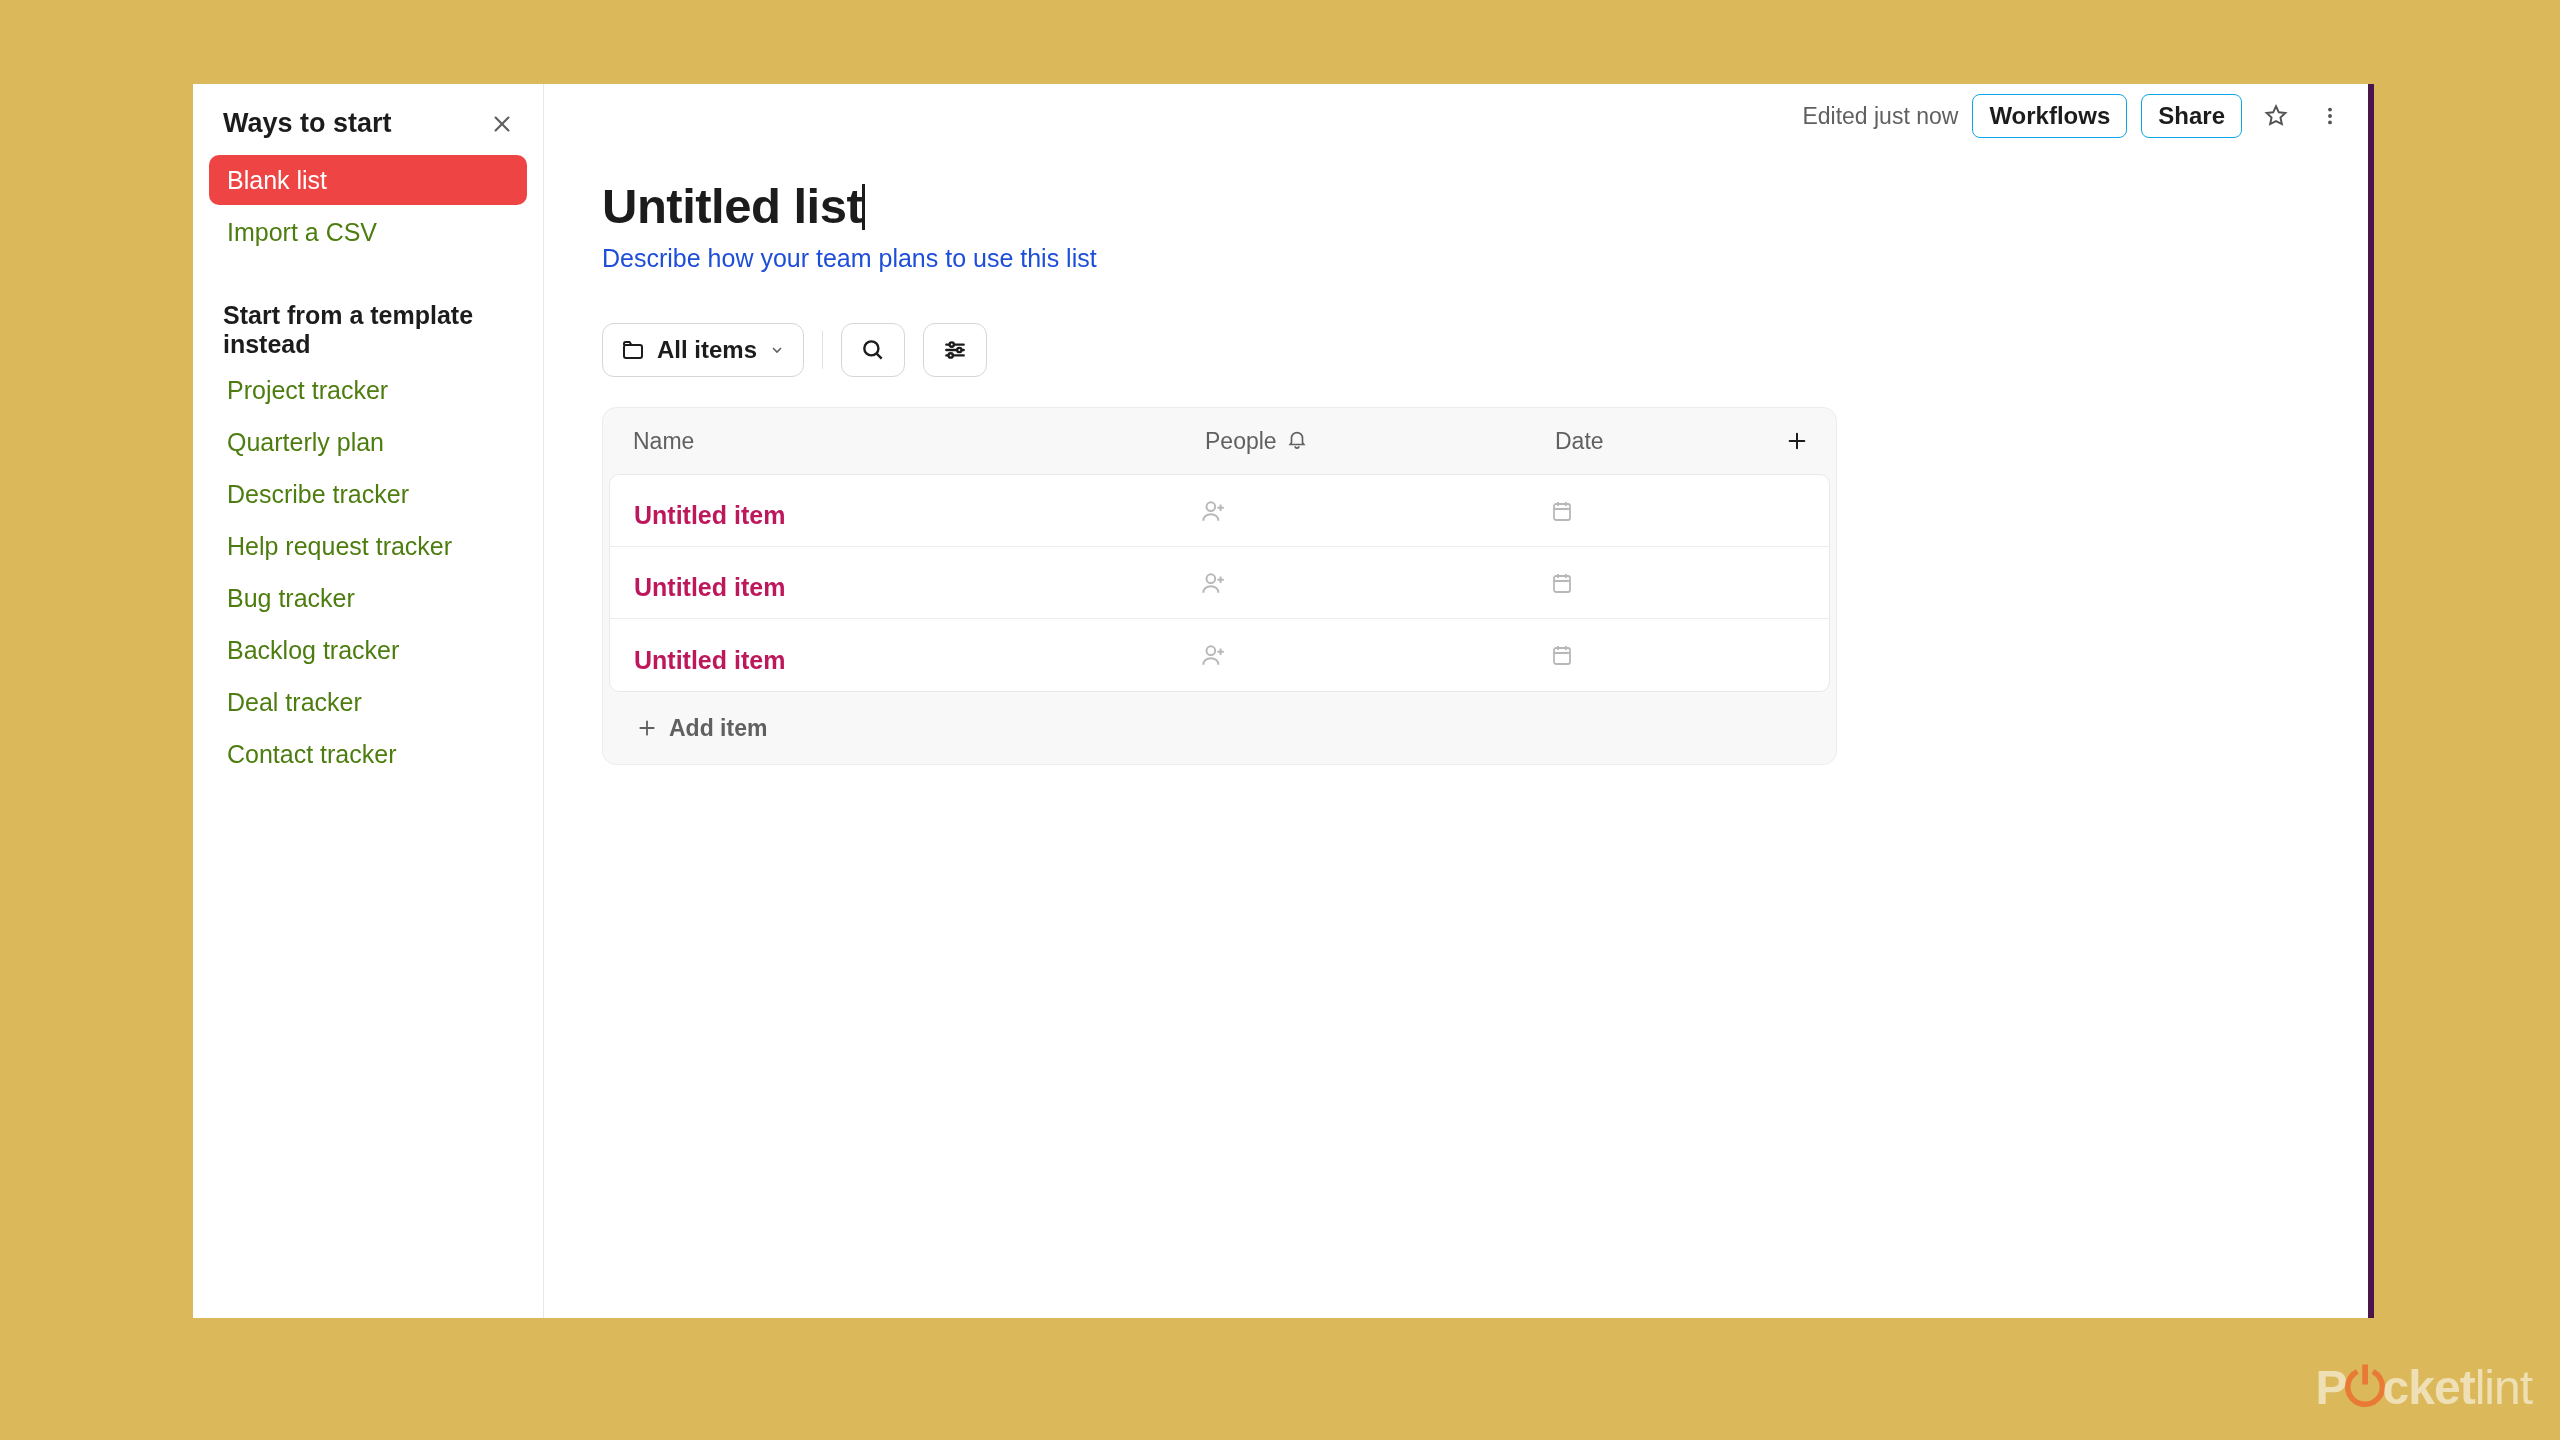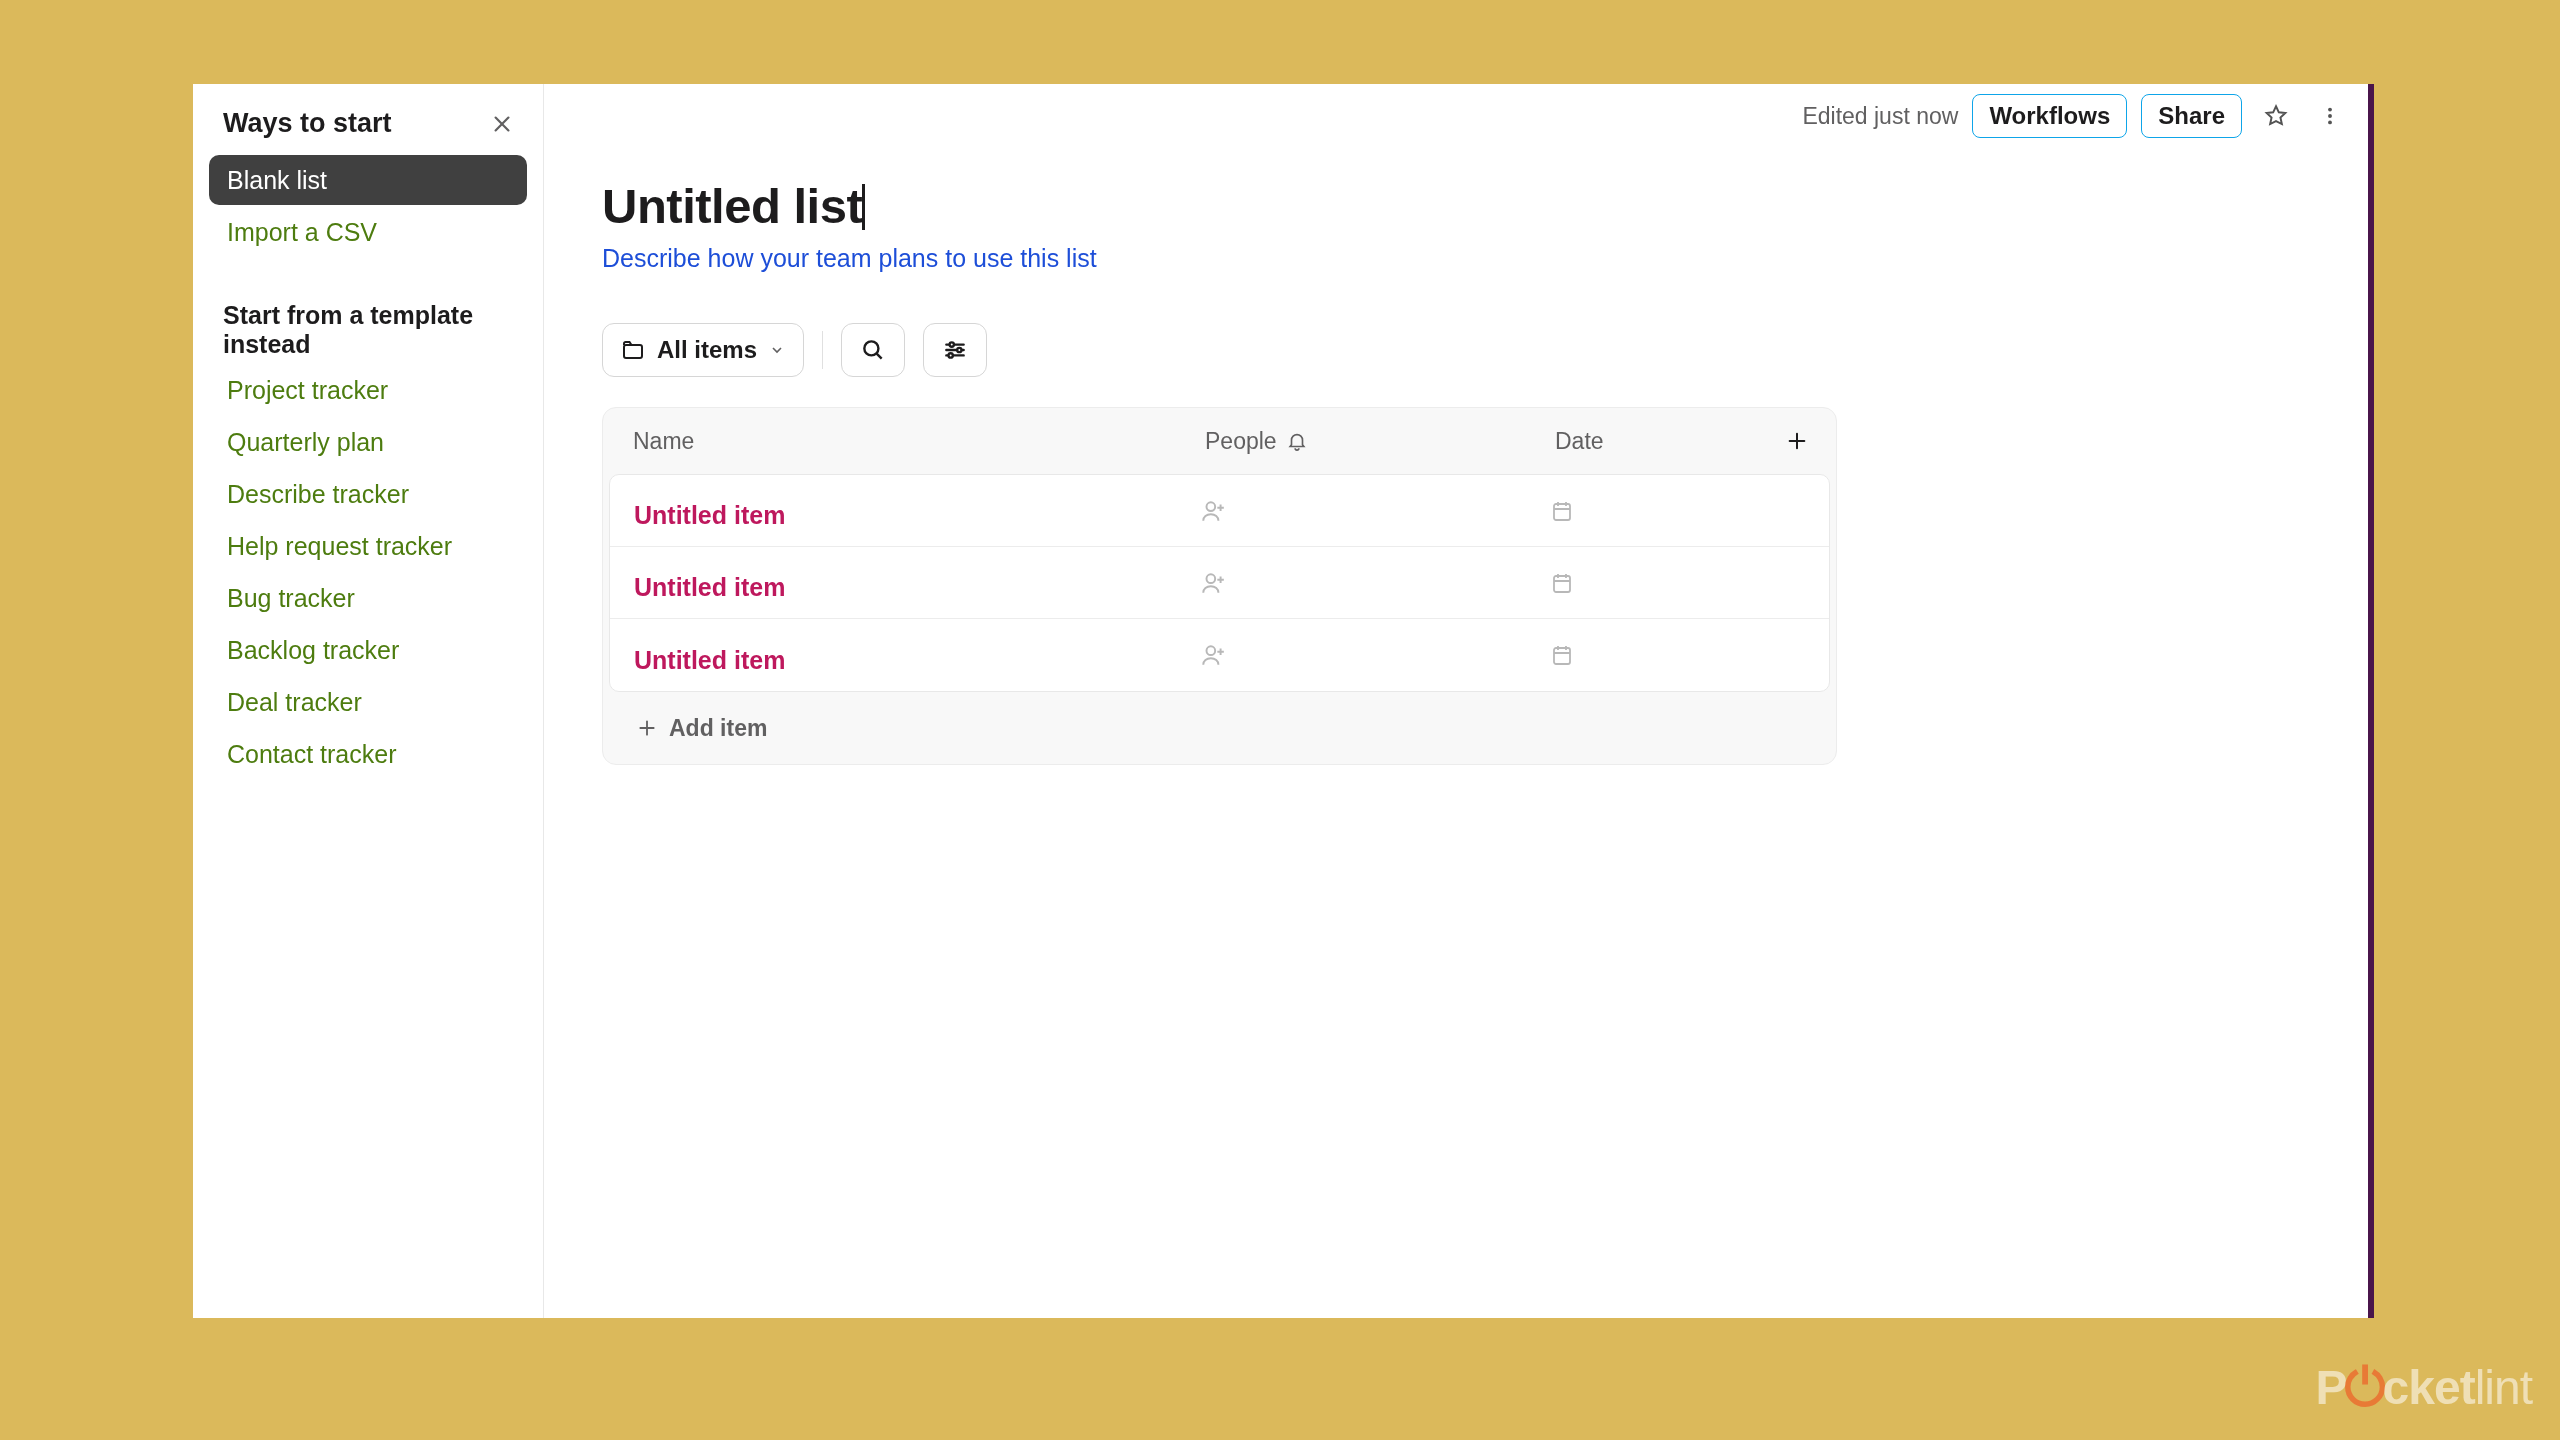--- a/index.html
+++ b/index.html
@@ -48,21 +48,21 @@
     display: block;
     padding: 10px 18px 10px 18px;
     font-size: 25px;
     color: #4d7c0f;
     border-radius: 10px;
     line-height: 1.2;
     margin-bottom: 2px;
     cursor: pointer;
   }
   .side-item.active {
-    background: #404040;
+    background: #ef4444;
     color: #fff;
   }
   .side-subheader {
     font-size: 25px;
     font-weight: 800;
     padding: 42px 14px 6px 14px;
   }
   .tmpl-list .side-item { padding: 10px 18px; }
   
   .main {
@@ -153,21 +153,21 @@
   }
   .thead {
     display: grid;
     grid-template-columns: 572px 350px 1fr 70px;
     padding: 0 10px 0 30px;
     height: 66px;
     align-items: center;
     font-size: 23px;
     color: #616061;
   }
-  .th-people { display: flex; align-items: center; gap: 9px; }
+  .th-people { display: flex; gap: 9px; }
   .th-add { display: flex; justify-content: flex-end; padding-right: 18px; }
   .tbody {
     background: #fff;
     border-top: 1px solid #e8e8e8;
     border-radius: 0 0 0 0;
     margin: 0 6px;
     border-left: 1px solid #e8e8e8;
     border-right: 1px solid #e8e8e8;
     border-bottom: 1px solid #e8e8e8;
     border-radius: 10px;

